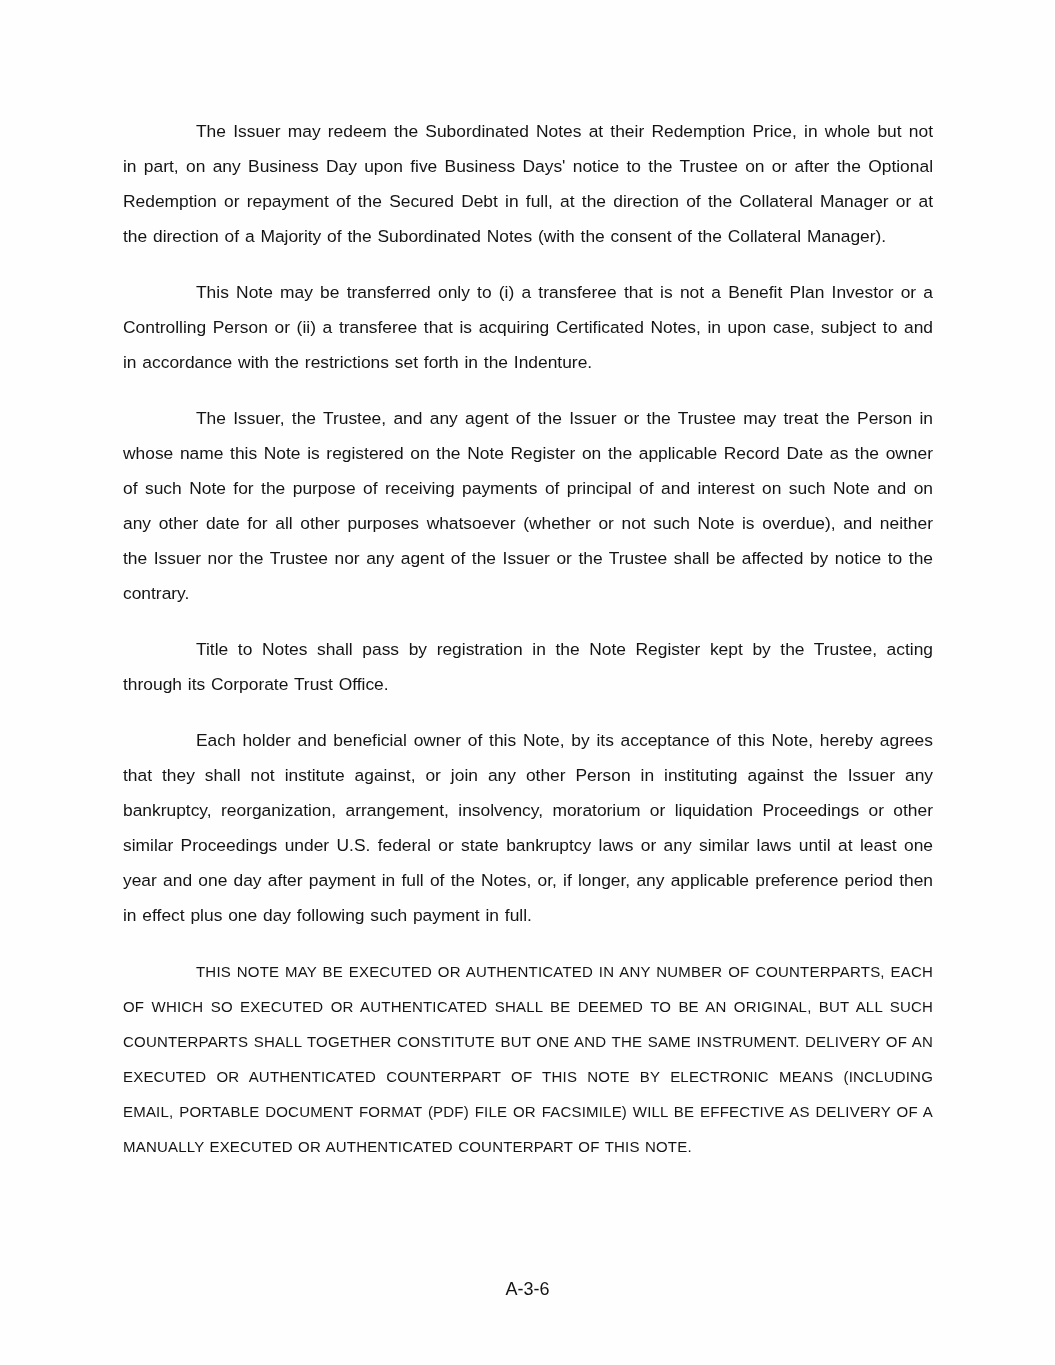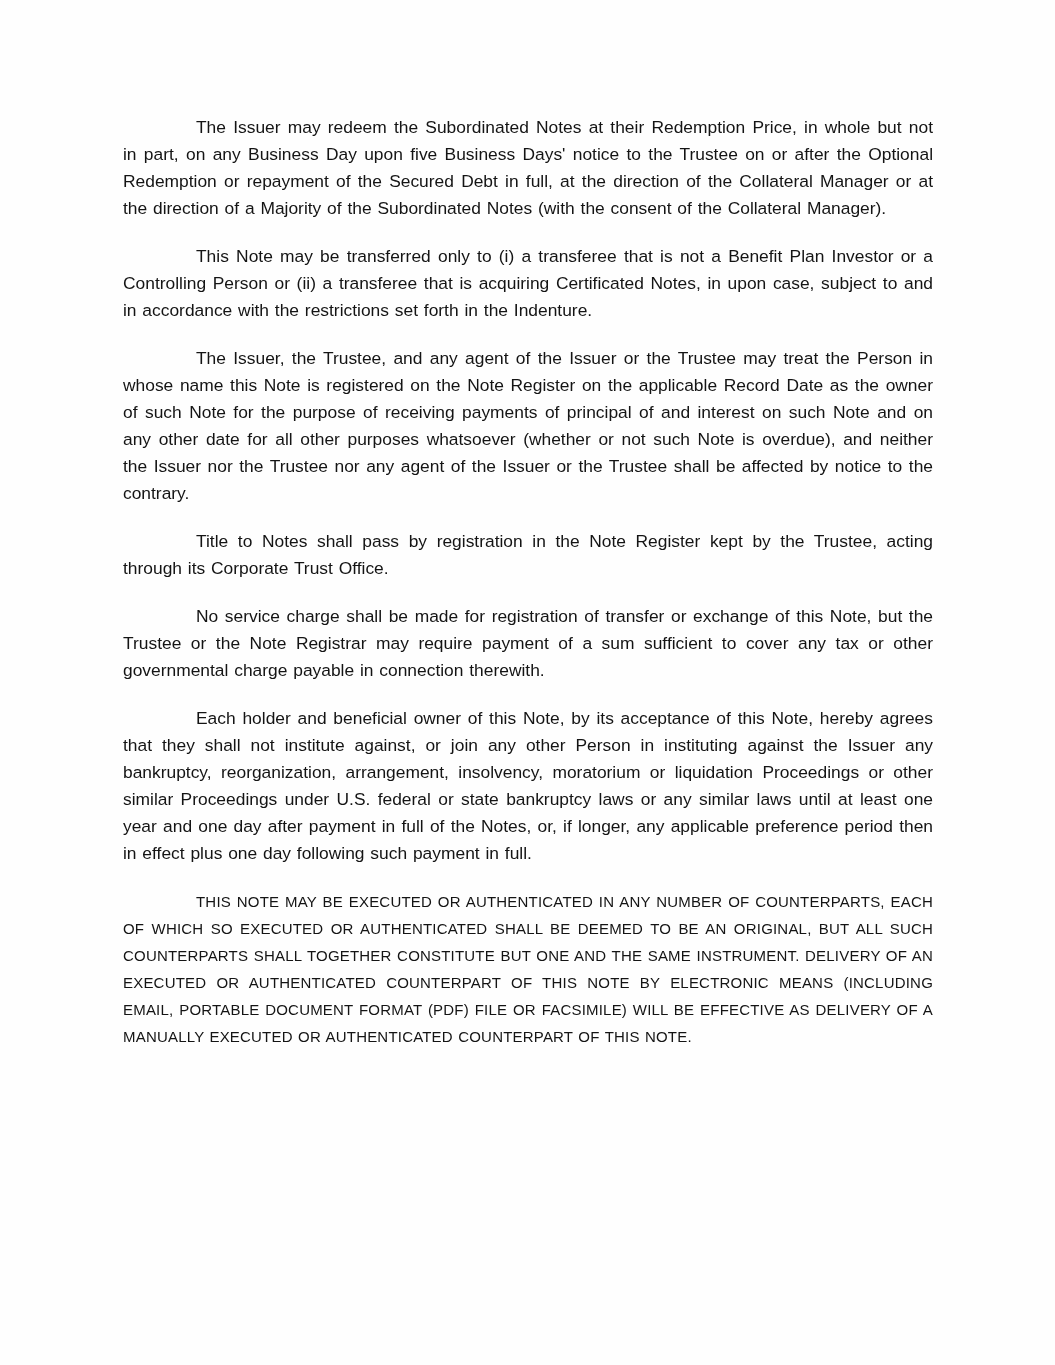--- a/index.html
+++ b/index.html
@@ -18,21 +18,21 @@
   }
   .content {
     position: absolute;
     left: 123px;
     top: 114px;
     width: 810px;
   }
   p.para {
     margin: 0 0 21px 0;
     font-size: 17.4px;
-    line-height: 27px;
+    line-height: 35px;
     text-align: justify;
     text-indent: 73px;
     word-spacing: 1px;
   }
   p.para.caps {
     font-size: 15px;
     letter-spacing: 0.2px;
   }
   .footer {
     position: absolute;
@@ -46,17 +46,17 @@
 </style>
 </head>
 <body>
 
 <div class="page">
   <div class="content">
     <p class="para">The Issuer may redeem the Subordinated Notes at their Redemption Price, in whole but not in part, on any Business Day upon five Business Days' notice to the Trustee on or after the Optional Redemption or repayment of the Secured Debt in full, at the direction of the Collateral Manager or at the direction of a Majority of the Subordinated Notes (with the consent of the Collateral Manager).</p>
     <p class="para">This Note may be transferred only to (i) a transferee that is not a Benefit Plan Investor or a Controlling Person or (ii) a transferee that is acquiring Certificated Notes, in upon case, subject to and in accordance with the restrictions set forth in the Indenture.</p>
     <p class="para">The Issuer, the Trustee, and any agent of the Issuer or the Trustee may treat the Person in whose name this Note is registered on the Note Register on the applicable Record Date as the owner of such Note for the purpose of receiving payments of principal of and interest on such Note and on any other date for all other purposes whatsoever (whether or not such Note is overdue), and neither the Issuer nor the Trustee nor any agent of the Issuer or the Trustee shall be affected by notice to the contrary.</p>
     <p class="para">Title to Notes shall pass by registration in the Note Register kept by the Trustee, acting through its Corporate Trust Office.</p>
-    <p class="para">No service charge shall be made for registration of transfer or exchange of this Note, but the Trustee or the Note Registrar may require payment of a sum sufficient to cover any tax or other governmental charge payable in connection therewith.</p>
     <p class="para">Each holder and beneficial owner of this Note, by its acceptance of this Note, hereby agrees that they shall not institute against, or join any other Person in instituting against the Issuer any bankruptcy, reorganization, arrangement, insolvency, moratorium or liquidation Proceedings or other similar Proceedings under U.S. federal or state bankruptcy laws or any similar laws until at least one year and one day after payment in full of the Notes, or, if longer, any applicable preference period then in effect plus one day following such payment in full.</p>
     <p class="para caps">THIS NOTE MAY BE EXECUTED OR AUTHENTICATED IN ANY NUMBER OF COUNTERPARTS, EACH OF WHICH SO EXECUTED OR AUTHENTICATED SHALL BE DEEMED TO BE AN ORIGINAL, BUT ALL SUCH COUNTERPARTS SHALL TOGETHER CONSTITUTE BUT ONE AND THE SAME INSTRUMENT. DELIVERY OF AN EXECUTED OR AUTHENTICATED COUNTERPART OF THIS NOTE BY ELECTRONIC MEANS (INCLUDING EMAIL, PORTABLE DOCUMENT FORMAT (PDF) FILE OR FACSIMILE) WILL BE EFFECTIVE AS DELIVERY OF A MANUALLY EXECUTED OR AUTHENTICATED COUNTERPART OF THIS NOTE.</p>
   </div>
+  <div class="footer">A-3-6</div>
 </div>
 
 </body></html>

